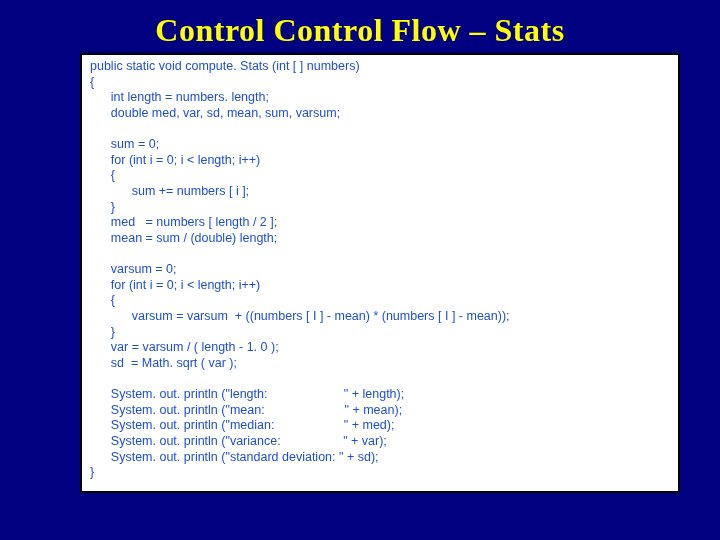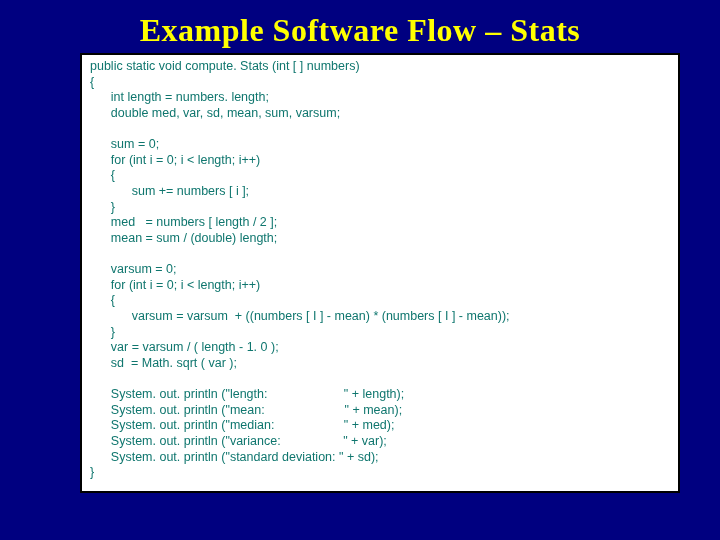--- a/index.html
+++ b/index.html
@@ -33,21 +33,21 @@
     padding: 4px 8px 4px 8px;
     height: 440px;
     box-sizing: border-box;
     overflow: hidden;
   }
   .code-box pre {
     margin: 0;
     font-family: Arial, Helvetica, sans-serif;
     font-size: 12.5px;
     line-height: 1.25;
-    color: #0f766e;
+    color: #1d4ed8;
     white-space: pre;
   }
   .footer {
     position: absolute;
     bottom: 4px;
     left: 0;
     right: 0;
     height: 16px;
     color: #ffff00;
     font-size: 9px;
@@ -70,21 +70,21 @@
     right: 10px;
     bottom: 0;
     font-size: 11px;
   }
 </style>
 </head>
 <body>
 
 <div class="slide">
 
-  <div class="title">Example Software Flow – Stats</div>
+  <div class="title">Control Control Flow – Stats</div>
 
   <div class="code-box">
     <pre>public static void compute. Stats (int [ ] numbers)
 {
       int length = numbers. length;
       double med, var, sd, mean, sum, varsum;
 
       sum = 0;
       for (int i = 0; i &lt; length; i++)
       {

